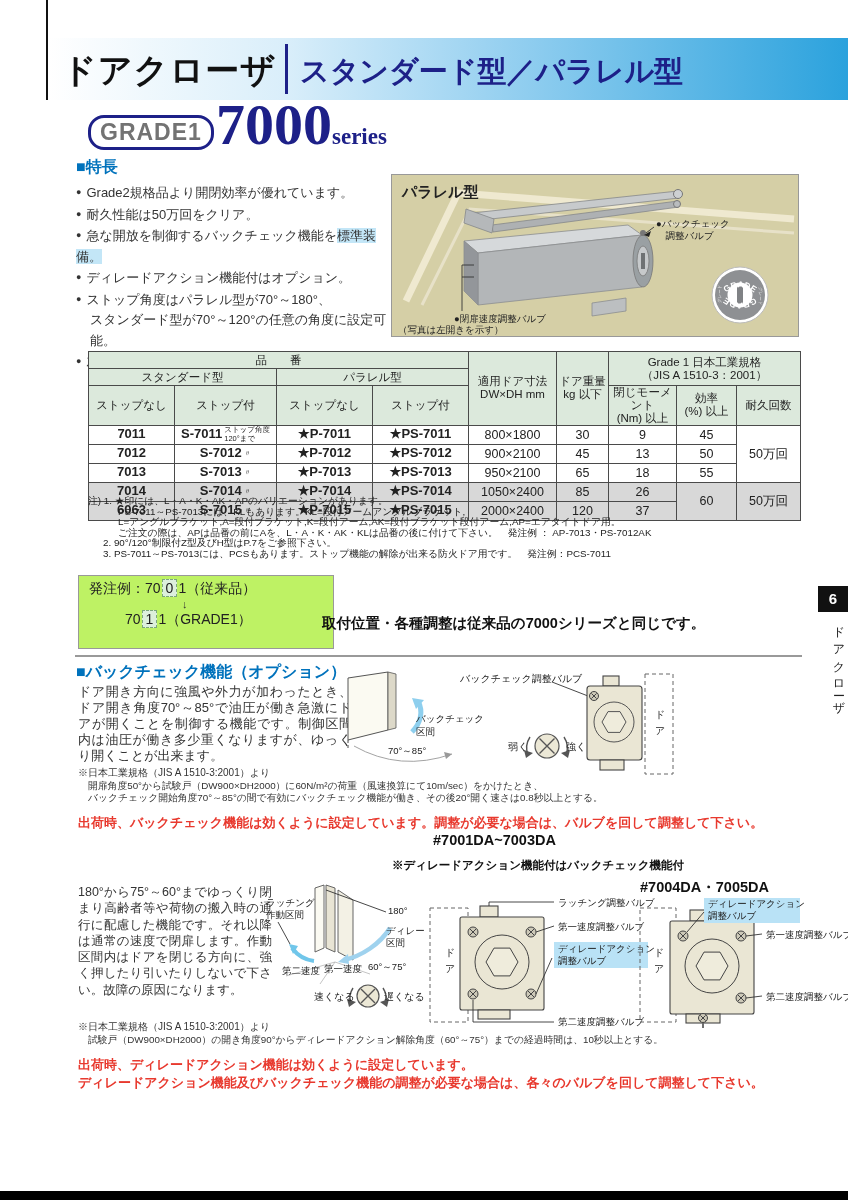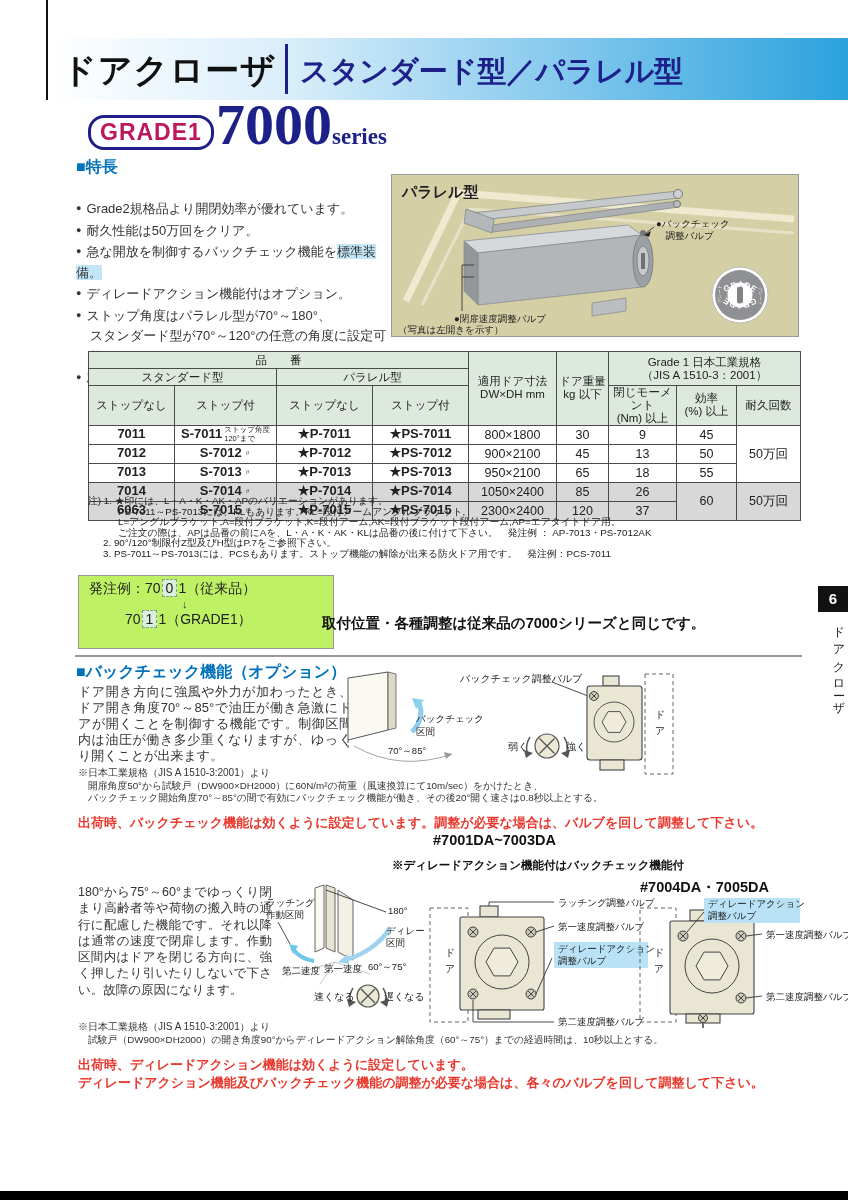--- a/index.html
+++ b/index.html
@@ -5,21 +5,21 @@
   html,body{margin:0;padding:0}
   body{width:848px;height:1200px;background:#fff;font-family:"Liberation Sans",sans-serif;color:#222}
   .page{position:relative;width:848px;height:1200px;overflow:hidden;background:#fff}
   .abs{position:absolute}
   
   .left-rule{left:46px;top:0;width:2px;height:100px;background:#111}
   .band{left:48px;top:38px;width:800px;height:62px;background:linear-gradient(90deg,#ffffff 0%,#d9eefa 30%,#8fcdef 60%,#2ba2dd 100%)}
   .h-title{left:62px;top:48px;font-size:34px;font-weight:bold;color:#111;letter-spacing:1px}
   .h-div{left:285px;top:44px;width:3px;height:50px;background:#1d2088}
   .h-sub{left:300px;top:52px;font-size:29px;font-weight:bold;color:#1d2088;letter-spacing:0px}
-  .grade-box{left:88px;top:115px;border:3px solid #1d2088;border-radius:16px;padding:1px 9px;font-size:23px;font-weight:bold;color:#be185d;letter-spacing:1px}
+  .grade-box{left:88px;top:115px;border:3px solid #1d2088;border-radius:16px;padding:1px 9px;font-size:23px;font-weight:bold;color:#737373;letter-spacing:1px}
   .series{left:216px;top:96px;font-family:"Liberation Serif",serif;color:#1d2088}
   .series .num{font-size:58px;font-weight:bold;line-height:1}
   .series .suf{font-size:23px;font-weight:bold}
   
   .sec-h{font-size:16px;font-weight:bold;color:#0072bc}
   .features{left:76px;top:157px;width:316px}
   .feat{font-size:13px;line-height:20.5px;color:#333}
   .feat .blt::before{content:"●";font-size:9px;margin-right:5px;vertical-align:2px;color:#333}
   .feat .cont{padding-left:14px;white-space:pre-line}
   .hl{background:#c3e6f7}
@@ -83,21 +83,21 @@
   <div class="abs h-title">ドアクローザ</div>
   <div class="abs h-div"></div>
   <div class="abs h-sub">スタンダード型／パラレル型</div>
   <div class="abs grade-box">GRADE1</div>
   <div class="abs series">
     <span class="num">7000</span><span class="suf">series</span>
   </div>
 
   <div class="abs features">
     <div class="sec-h">■特長</div>
-    <div style="margin-top:20px">
+    <div style="margin-top:4px">
       <div class="feat"><span class="blt"></span><span>Grade2規格品より開閉効率が優れています。</span></div>
       <div class="feat"><span class="blt"></span><span>耐久性能は50万回をクリア。</span></div>
       <div class="feat"><span class="blt"></span><span>急な開放を制御するバックチェック機能を</span><span class="hl">標準装備。</span></div>
       <div class="feat"><span class="blt"></span><span>ディレードアクション機能付はオプション。</span></div>
       <div class="feat"><span class="blt"></span><span>ストップ角度はパラレル型が70°～180°、</span><div class="cont">スタンダード型が70°～120°の任意の角度に設定可能。</div></div>
       <div class="feat"><span class="blt"></span><span>左右兼用タイプ。</span><div class="cont">本体を上下転倒し、閉扉速度調整バルブを吊元側に
 向けて使用して下さい。</div></div>
     </div>
   </div>
 
@@ -226,21 +226,21 @@
       <td>85</td>
       <td>26</td>
       <td rowspan="2">60</td>
       <td rowspan="2">50万回</td>
     </tr>
     <tr class="r shade">
       <td class="model">6063</td>
       <td class="model"><span>S-7015</span><span class="snote">〃</span></td>
       <td class="model">★P-7015</td>
       <td class="model">★PS-7015</td>
-      <td>2300×2400</td>
+      <td>2000×2400</td>
       <td>120</td>
       <td>37</td>
     </tr>
   </tbody>
     </table>
 
   <div class="abs notes">
     <div>注) 1. ★印には、L・A・K・AK・APのバリエーションがあります。</div>
     <div class="i1">PS-7011～PS-7013には、KLもあります。KL=段付アームアングルブラケット,</div>
     <div class="i1">L=アングルブラケット,A=段付ブラケット,K=段付アーム,AK=段付ブラケット段付アーム,AP=エアタイトドア用。</div>

